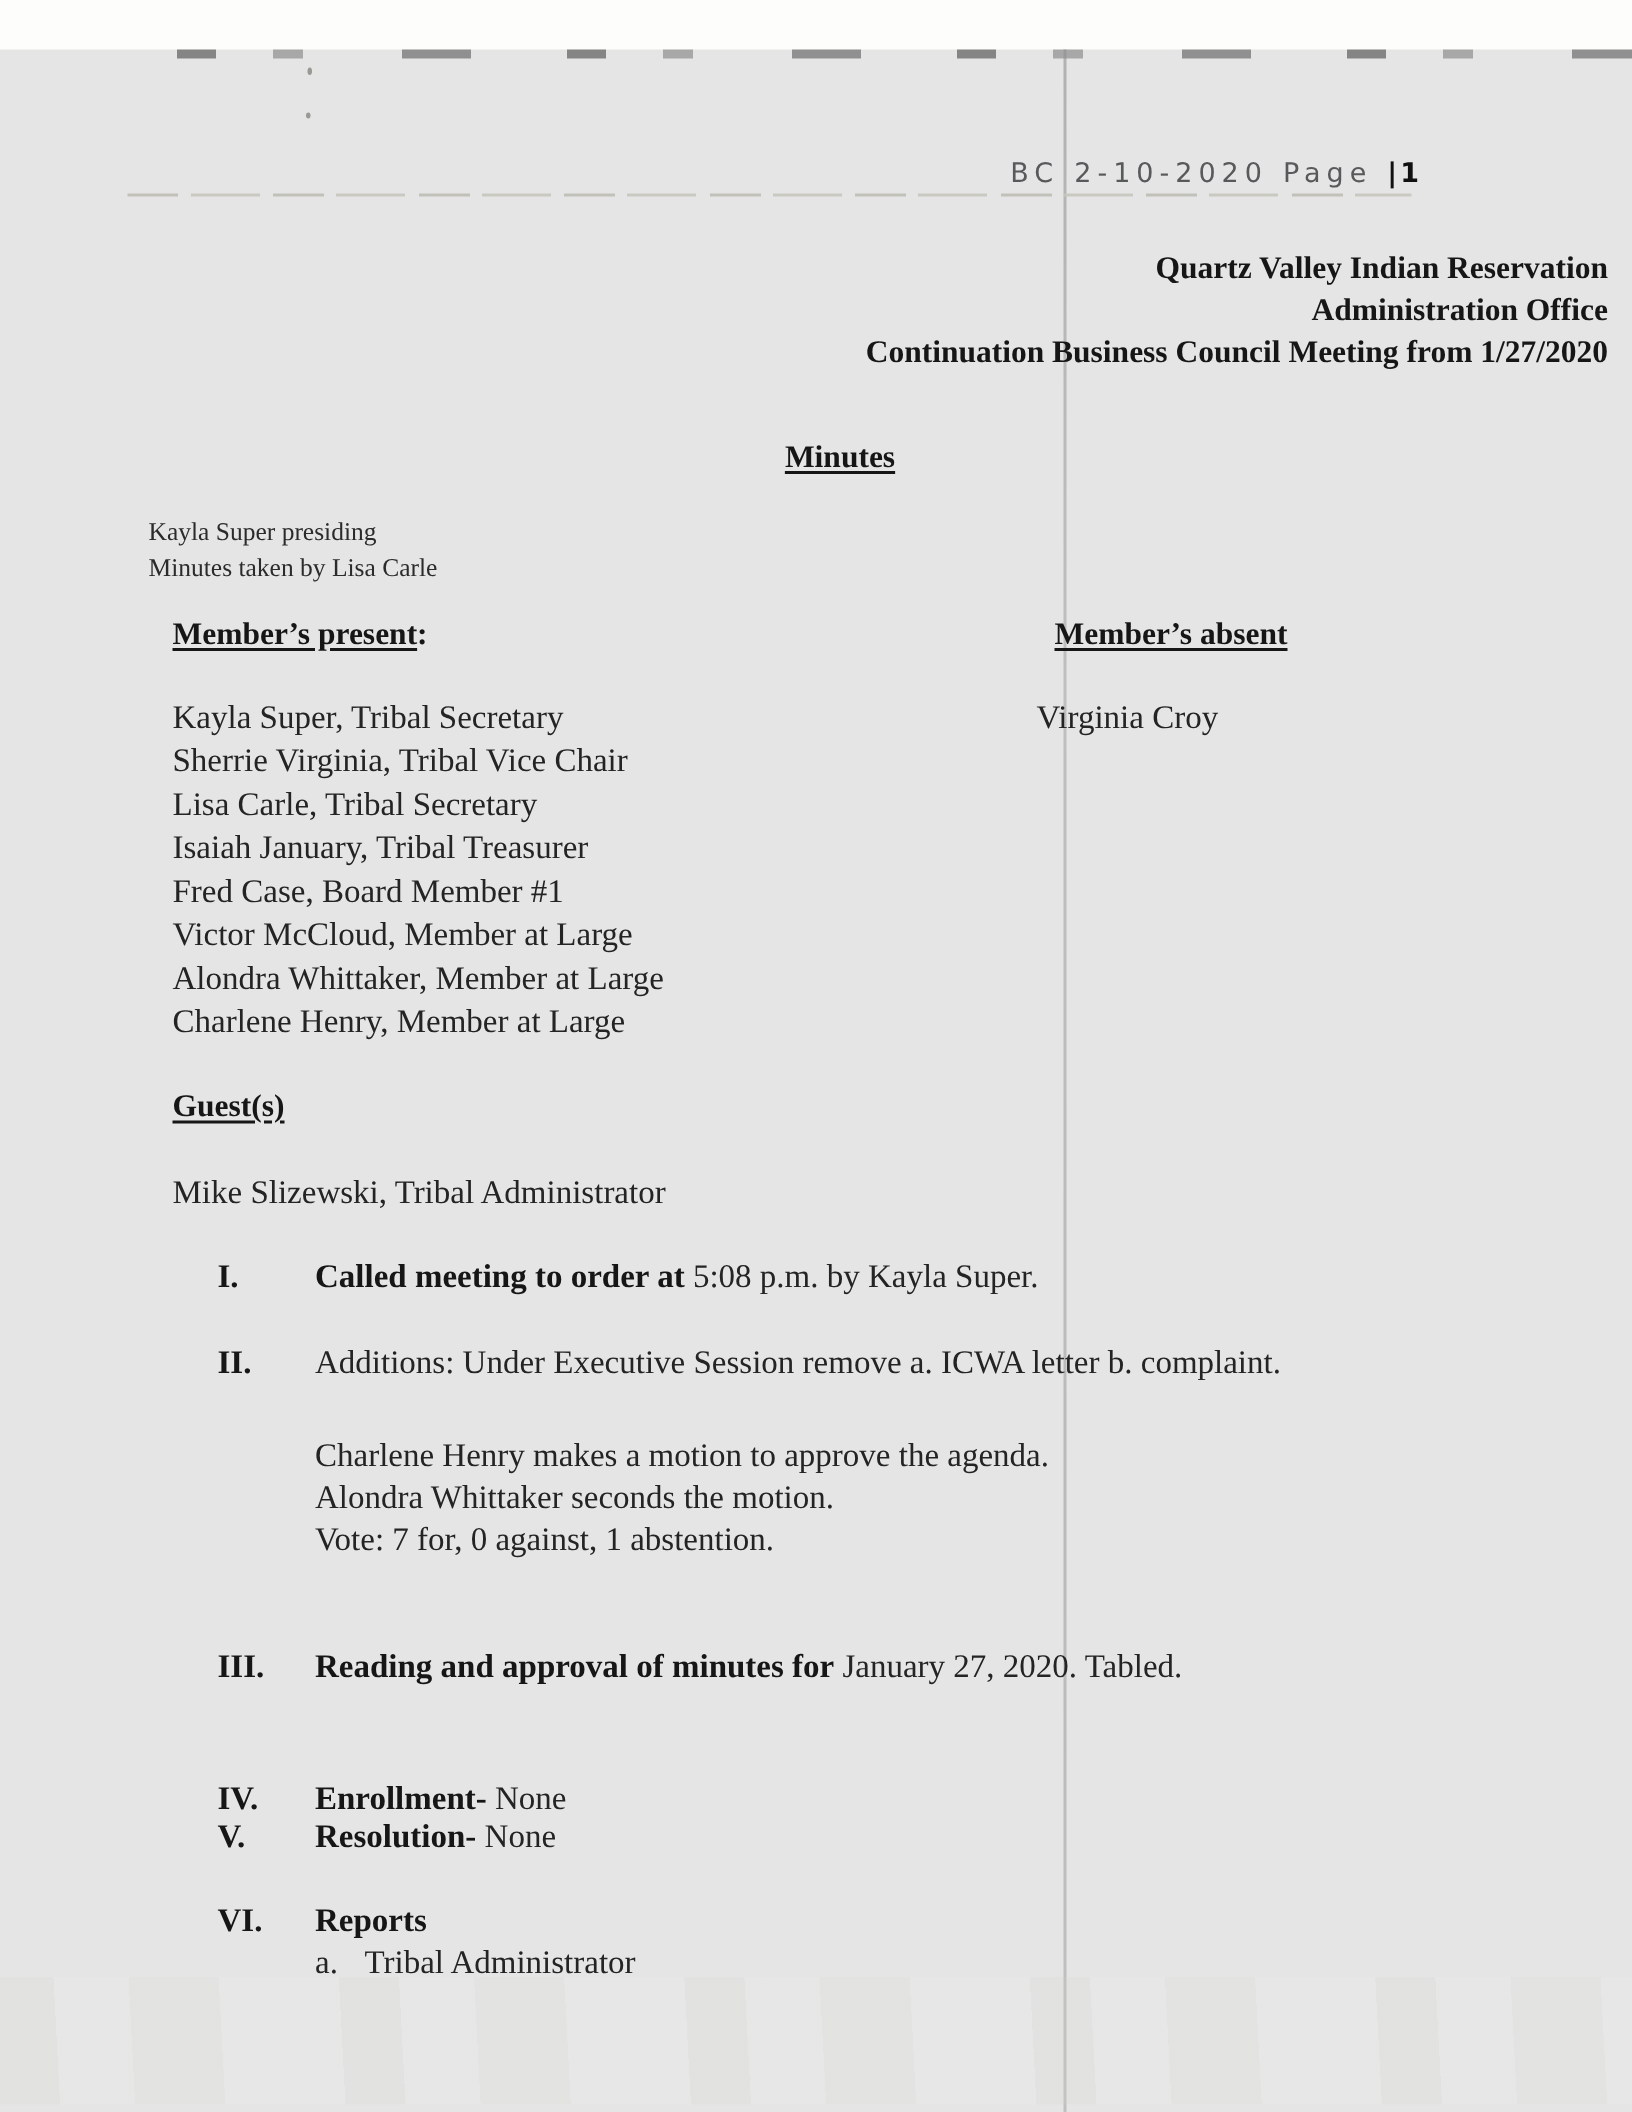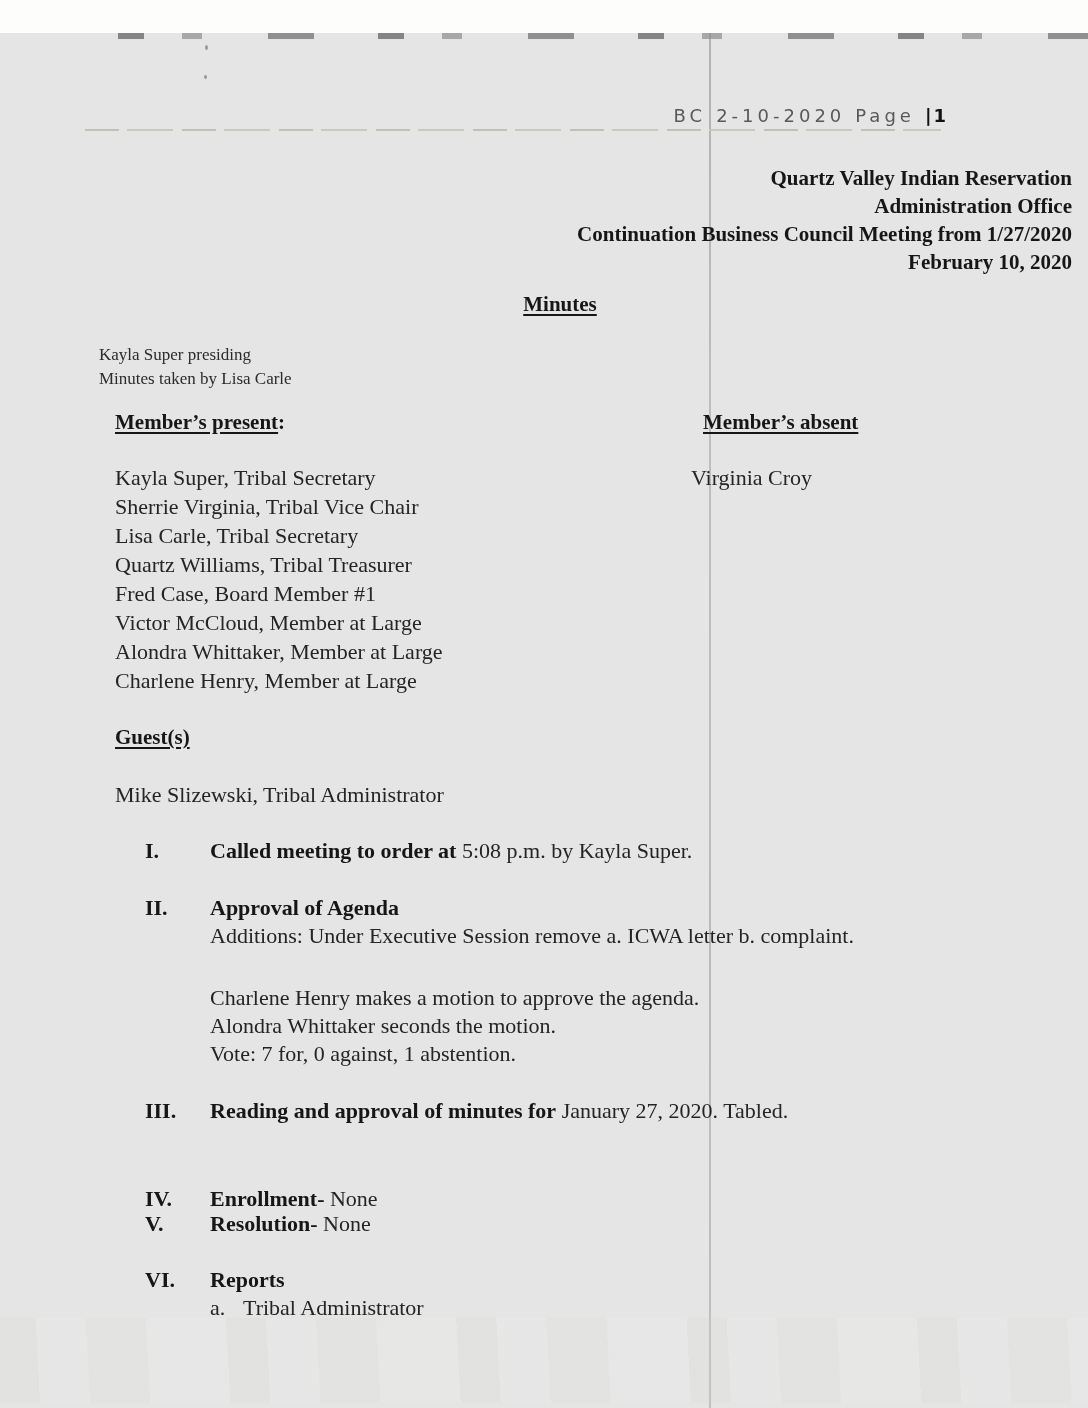--- a/index.html
+++ b/index.html
@@ -115,21 +115,20 @@
   <div class="noise-band"></div>
 
   <div class="doc-header">
     <span>BC</span><span class="seg">2-10-2020</span><span class="seg">Page</span><span class="seg pagenum">|</span><span class="pagenum">1</span>
   </div>
 
   <div class="title-block">
     <div>Quartz Valley Indian Reservation</div>
     <div>Administration Office</div>
     <div>Continuation Business Council Meeting from 1/27/2020</div>
-    <div>February 10, 2020</div>
   </div>
 
   <div class="minutes-heading">
     <span class="u">Minutes</span>
   </div>
 
   <div class="presiding-block">
     <div>Kayla Super presiding</div>
     <div>Minutes taken by Lisa Carle</div>
   </div>
@@ -138,21 +137,21 @@
     <span class="u">Member’s present</span><span>:</span>
   </div>
   <div class="col-heading absent-heading">
     <span class="u">Member’s absent</span>
   </div>
 
   <div class="present-list">
     <div>Kayla Super, Tribal Secretary</div>
     <div>Sherrie Virginia, Tribal Vice Chair</div>
     <div>Lisa Carle, Tribal Secretary</div>
-    <div>Quartz Williams, Tribal Treasurer</div>
+    <div>Isaiah January, Tribal Treasurer</div>
     <div>Fred Case, Board Member #1</div>
     <div>Victor McCloud, Member at Large</div>
     <div>Alondra Whittaker, Member at Large</div>
     <div>Charlene Henry, Member at Large</div>
   </div>
 
   <div class="absent-list">
     <div>Virginia Croy</div>
   </div>
 
@@ -166,21 +165,20 @@
   <div class="agenda-item item-1">
     <div class="agenda-num">I.</div>
     <div class="agenda-body">
       <span class="b">Called meeting to order at</span><span> 5:08 p.m. by Kayla Super.</span>
     </div>
   </div>
 
   <div class="agenda-item item-2">
     <div class="agenda-num">II.</div>
     <div class="agenda-body">
-      <div class="b">Approval of Agenda</div>
       <div>Additions: Under Executive Session remove a. ICWA letter b. complaint.</div>
       <div class="gap"></div>
       <div>Charlene Henry makes a motion to approve the agenda.</div>
       <div>Alondra Whittaker seconds the motion.</div>
       <div>Vote: 7 for, 0 against, 1 abstention.</div>
     </div>
   </div>
 
   <div class="agenda-item item-3">
     <div class="agenda-num">III.</div>

